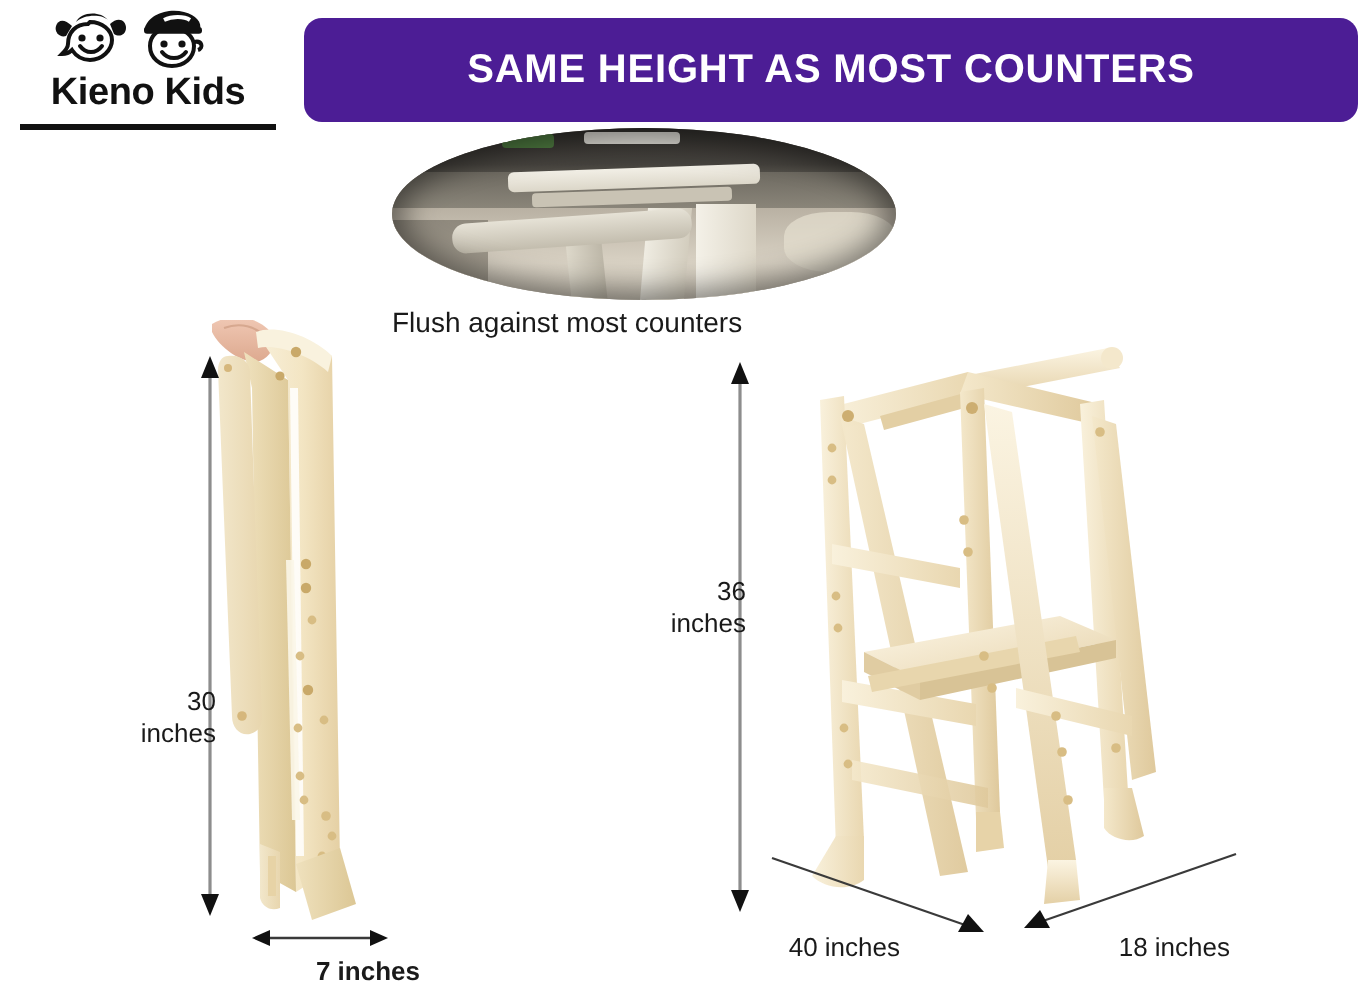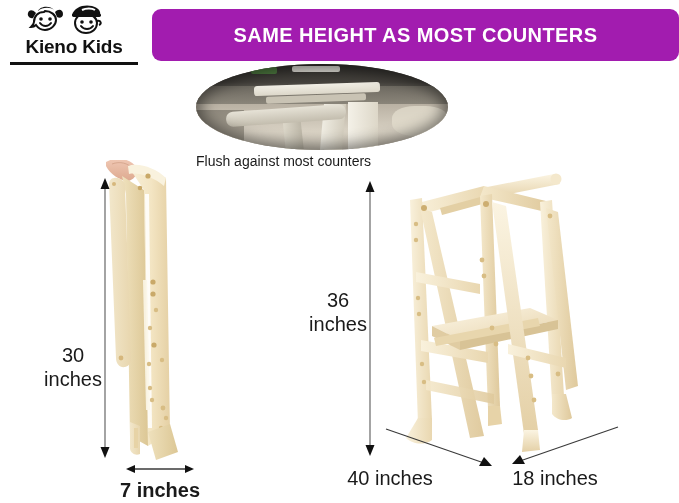--- a/index.html
+++ b/index.html
@@ -52,21 +52,21 @@
     background: #111111;
   }
 
   
   #headline-banner {
     position: absolute;
     left: 152px;
     top: 9px;
     width: 527px;
     height: 52px;
-    background: #a21caf;
+    background: #4c1d95;
     border-radius: 9px;
     display: flex;
     align-items: center;
     justify-content: center;
   }
   #headline-text {
     color: #ffffff;
     font-size: 20px;
     font-weight: bold;
     letter-spacing: 0.4px;
@@ -160,23 +160,23 @@
     width: 252px;
     text-align: left;
     font-size: 14px;
     color: #1a1a1a;
     white-space: nowrap;
   }
 
   
   .measure-label {
     position: absolute;
-    font-size: 20px;
+    font-size: 13px;
     color: #1a1a1a;
-    text-align: center;
+    text-align: right;
     line-height: 1.22;
     white-space: nowrap;
   }
 
   
   #folded-tower {
     position: absolute;
     left: 104px;
     top: 160px;
     width: 112px;

